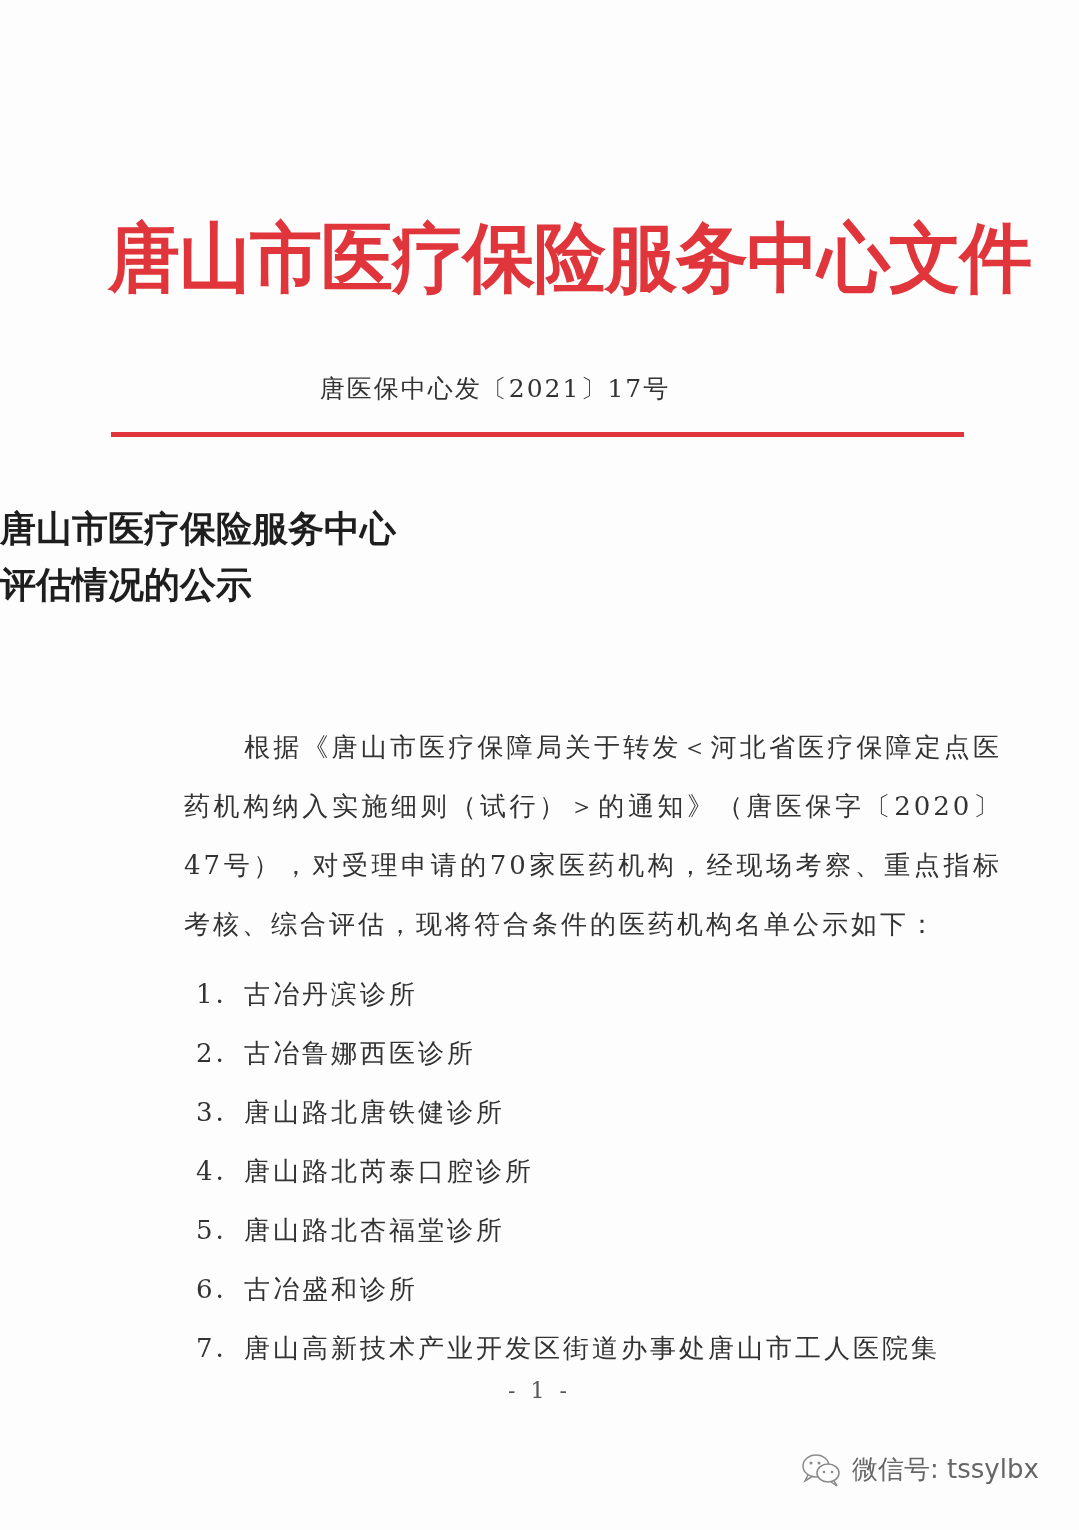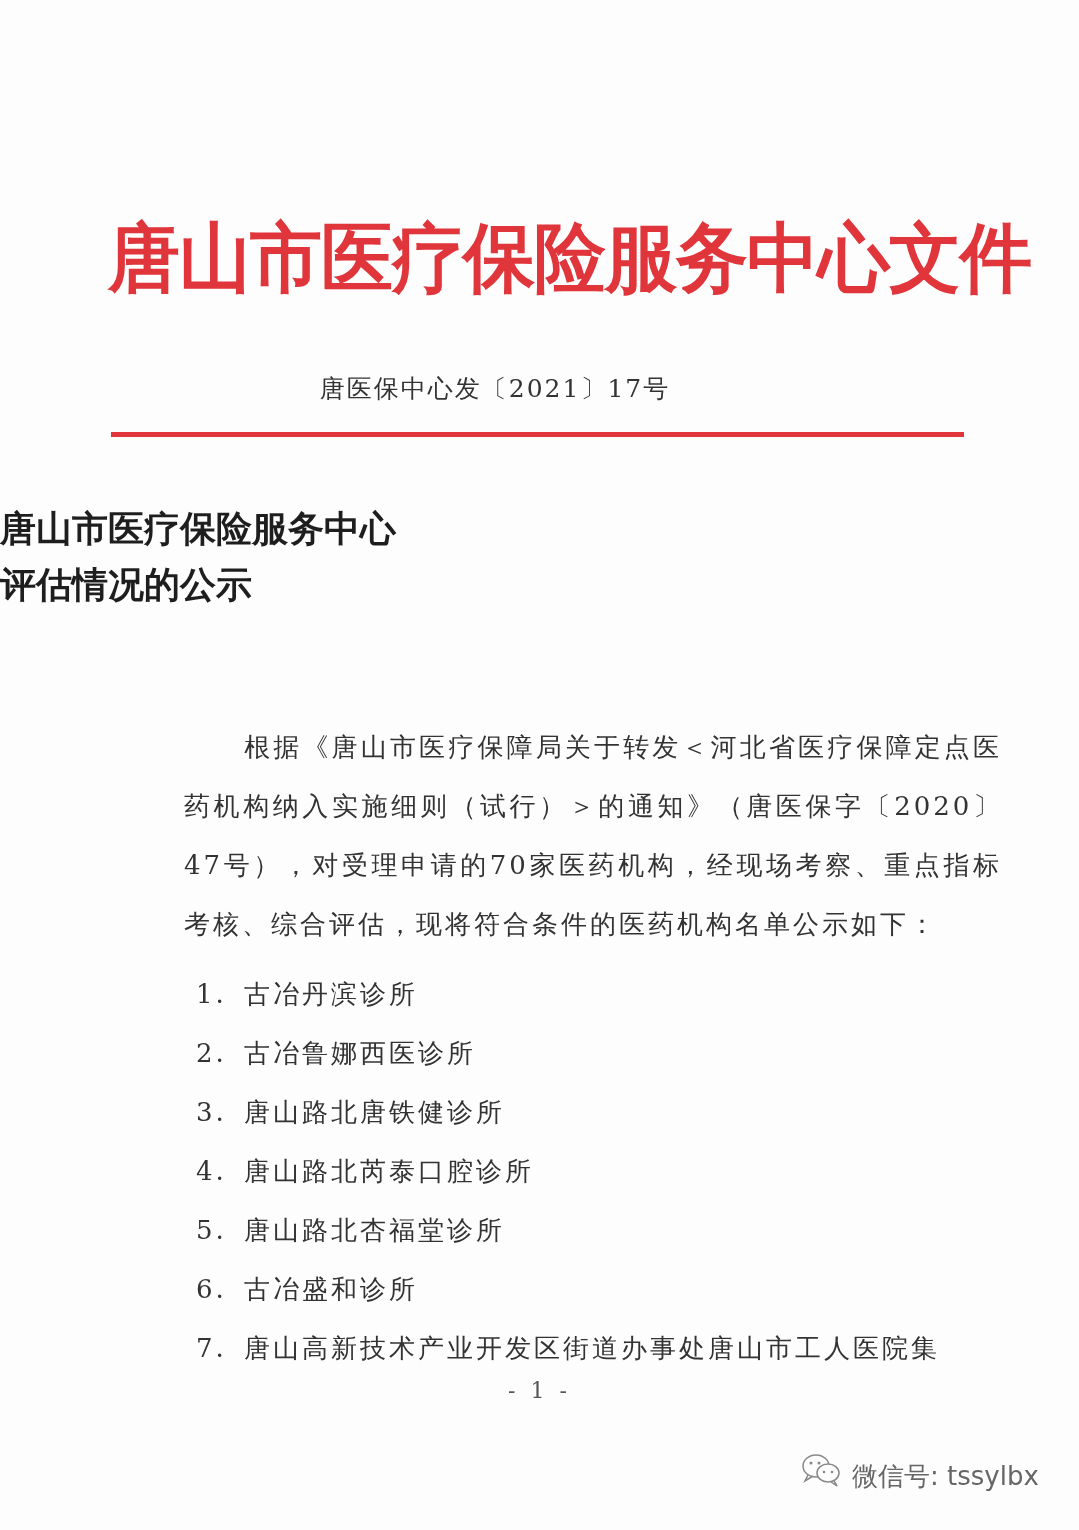--- a/index.html
+++ b/index.html
@@ -38,21 +38,21 @@
     position: absolute; left: 196px; top: 965px; width: 770px;
     font-size: 26px; line-height: 59px; color: #333; letter-spacing: 3px;
   }
   .list-item { white-space: nowrap; }
   .list-item .num { display: inline-block; width: 48px; }
   .page-num {
     position: absolute; left: 0; top: 1378px; width: 1079px; text-align: center;
     font-size: 22px; color: #555; letter-spacing: 4px;
   }
   .watermark {
-    position: absolute; left: 800px; top: 1452px; display: flex; align-items: flex-end;
+    position: absolute; left: 800px; top: 1452px; display: flex; align-items: flex-start;
     font-family: "DejaVu Sans", "Liberation Sans", sans-serif;
     font-size: 26px; color: #666;
   }
   .watermark svg { margin-right: 8px; }
 </style>
 </head>
 <body>
 
 <div class="header-title">唐山市医疗保险服务中心文件</div>
 <div class="doc-number">唐医保中心发〔2021〕17号</div>

